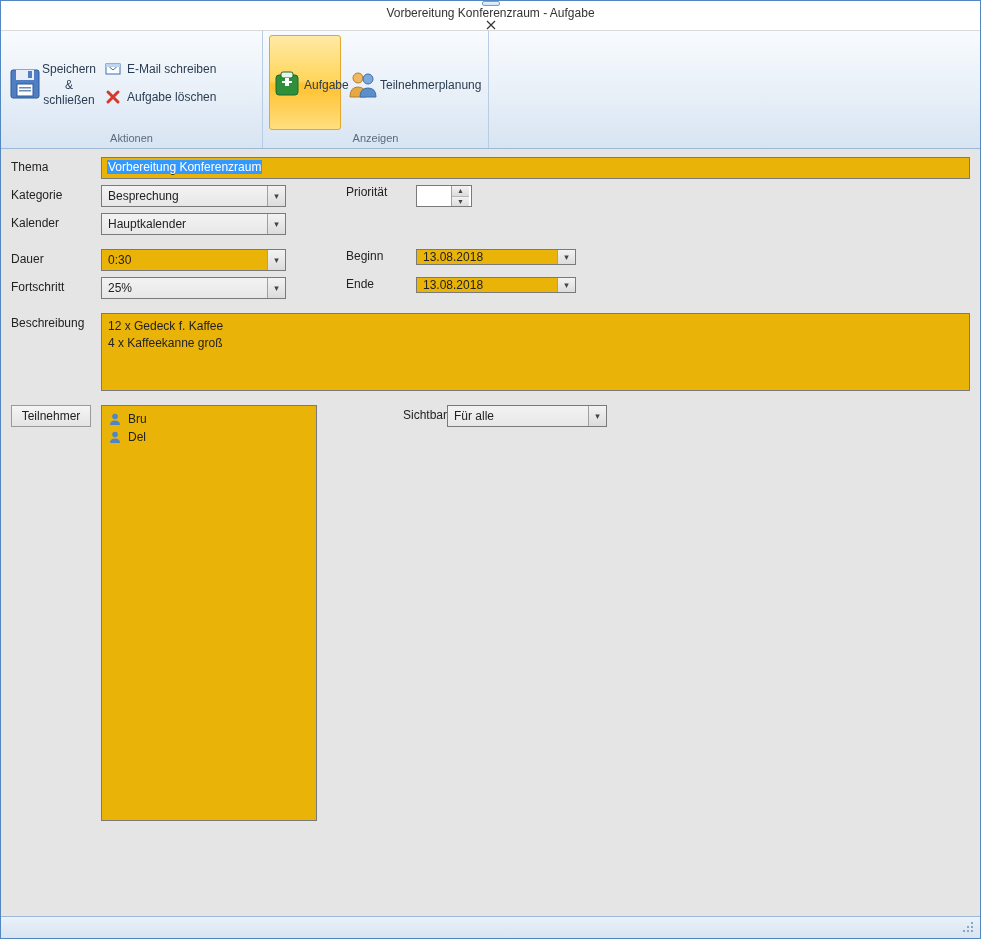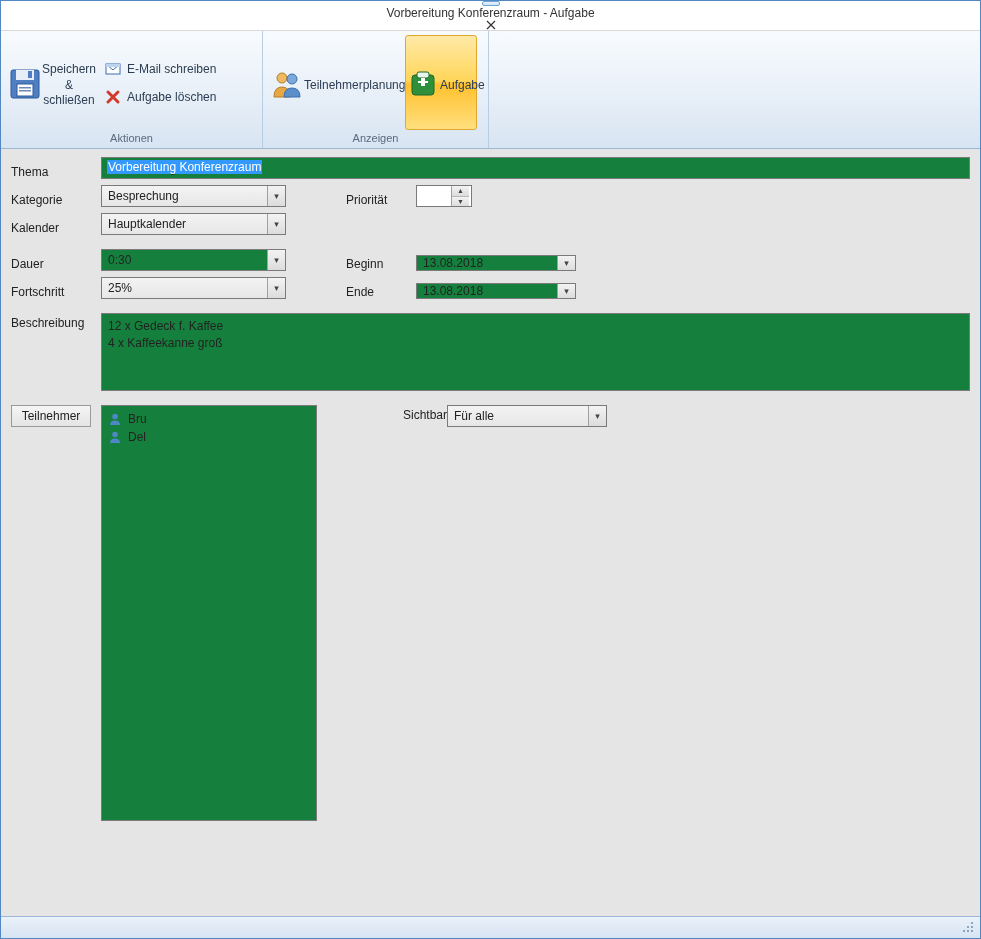--- a/index.html
+++ b/index.html
@@ -15,27 +15,27 @@
   .ribbon-group .group-body { flex: 1; display: flex; align-items: stretch; padding: 4px 6px 0 6px; gap: 4px; }
   .ribbon-group .group-label { text-align: center; font-size: 11px; color: #5a6b7d; padding: 2px 0 4px 0; }
   .big-btn { width: 78px; display: flex; flex-direction: row; align-items: center; justify-content: flex-start; padding-top: 6px; border: 1px solid transparent; border-radius: 3px; font-size: 12px; color: #2b3d52; text-align: center; line-height: 1.3; cursor: default; }
   .big-btn .big-icon { width: 34px; height: 34px; margin-bottom: 4px; display:flex; align-items:center; justify-content:center;}
   .big-btn.active { background: linear-gradient(#ffe9a6,#ffd65b 48%,#ffc12e 52%,#ffdf7e); border-color: #e0a82f; }
   .small-btns { display: flex; flex-direction: column; justify-content: center; gap: 8px; padding: 2px 6px; }
   .small-btn { display: flex; align-items: center; gap: 6px; font-size: 12px; color: #2b3d52; padding: 2px 4px; border-radius:3px; cursor:default;}
   .small-btn .small-icon { width: 16px; height: 16px; display:flex; align-items:center; justify-content:center;}
 
   .form-area { flex: 1; background: #e5e5e5; padding: 8px 10px 6px 10px; font-size: 12px; color: #222; overflow:hidden;}
-  .row { display: flex; align-items: flex-end; margin-bottom: 6px; }
+  .row { display: flex; align-items: flex-start; margin-bottom: 6px; }
   .row.tall { align-items: flex-start; }
   .lbl { width: 90px; padding-top: 3px; color: #222; }
   .lbl-btn { width: 80px; height: 22px; background: linear-gradient(#f5f5f5,#e4e4e4); border:1px solid #9a9a9a; display:flex; align-items:center; justify-content:center; font-size:12px; color:#222; margin-right:10px; cursor:default;}
   .spacer-v { height: 8px; }
   input.text, .combo, .date, textarea, .listbox {
-    border: 1px solid #7a7a7a; background: #15803d; font-size: 12px; color:#222;
+    border: 1px solid #7a7a7a; background: #eab308; font-size: 12px; color:#222;
   }
   input.text { height: 22px; padding: 2px 6px; }
   .full { flex:1; }
   .combo { height: 22px; width: 185px; display:flex; align-items:center; position:relative; }
   .combo.readonly { background: linear-gradient(#f3f3f3,#e7e7e7); }
   .combo .combo-val { flex:1; padding: 0 6px; }
   .combo .combo-btn { width: 18px; height: 100%; border-left:1px solid #a0a0a0; background: linear-gradient(#f3f3f3,#dcdcdc); display:flex; align-items:center; justify-content:center; font-size:9px; color:#444;}
   .date { height: 16px; width: 160px; display:flex; align-items:center; }
   .date .date-val { flex:1; padding:0 6px; }
   .date .date-btn { width:18px; height:100%; border-left:1px solid #a0a0a0; background: linear-gradient(#f3f3f3,#dcdcdc); display:flex; align-items:center; justify-content:center; font-size:9px; color:#444;}
@@ -111,42 +111,42 @@
             </span>
             <span>Aufgabe löschen</span>
           </div>
         </div>
       </div>
       <div class="group-label">Aktionen</div>
     </div>
 
     <div class="ribbon-group" style="width:226px;">
       <div class="group-body">
+        <div class="big-btn active" style="width:72px">
+          <div class="big-icon">
+            <svg width="34" height="34" viewBox="0 0 34 34">
+                <rect x="6" y="8" width="22" height="20" rx="3" fill="#2f8f3b" stroke="#1d6a28"></rect>
+                <rect x="11" y="5" width="12" height="6" rx="2" fill="#e8f5ea" stroke="#1d6a28"></rect>
+                <rect x="12" y="14" width="10" height="2" fill="#fff"></rect>
+                <rect x="15" y="11" width="4" height="8" fill="#fff"></rect>
+              </svg>
+          </div>
+          <span>Aufgabe</span>
+        </div>
         <div class="big-btn" style="width:132px">
           <div class="big-icon">
             <svg width="34" height="34" viewBox="0 0 34 34">
                 <circle cx="12" cy="11" r="5" fill="#f0b860" stroke="#b57f2c"></circle>
                 <path d="M4 30 Q4 20 12 20 Q20 20 20 30 Z" fill="#e6a843" stroke="#b57f2c"></path>
                 <circle cx="22" cy="12" r="5" fill="#7da9da" stroke="#3b6fb0"></circle>
                 <path d="M14 30 Q14 21 22 21 Q30 21 30 30 Z" fill="#5c8fc9" stroke="#3b6fb0"></path>
               </svg>
           </div>
           <span>Teilnehmerplanung</span>
         </div>
-        <div class="big-btn active" style="width:72px">
-          <div class="big-icon">
-            <svg width="34" height="34" viewBox="0 0 34 34">
-                <rect x="6" y="8" width="22" height="20" rx="3" fill="#2f8f3b" stroke="#1d6a28"></rect>
-                <rect x="11" y="5" width="12" height="6" rx="2" fill="#e8f5ea" stroke="#1d6a28"></rect>
-                <rect x="12" y="14" width="10" height="2" fill="#fff"></rect>
-                <rect x="15" y="11" width="4" height="8" fill="#fff"></rect>
-              </svg>
-          </div>
-          <span>Aufgabe</span>
-        </div>
       </div>
       <div class="group-label">Anzeigen</div>
     </div>
   </div>
 
   <div class="form-area">
 
     <div class="row">
       <div class="lbl">Thema</div>
       <div class="full" style="position:relative;">

